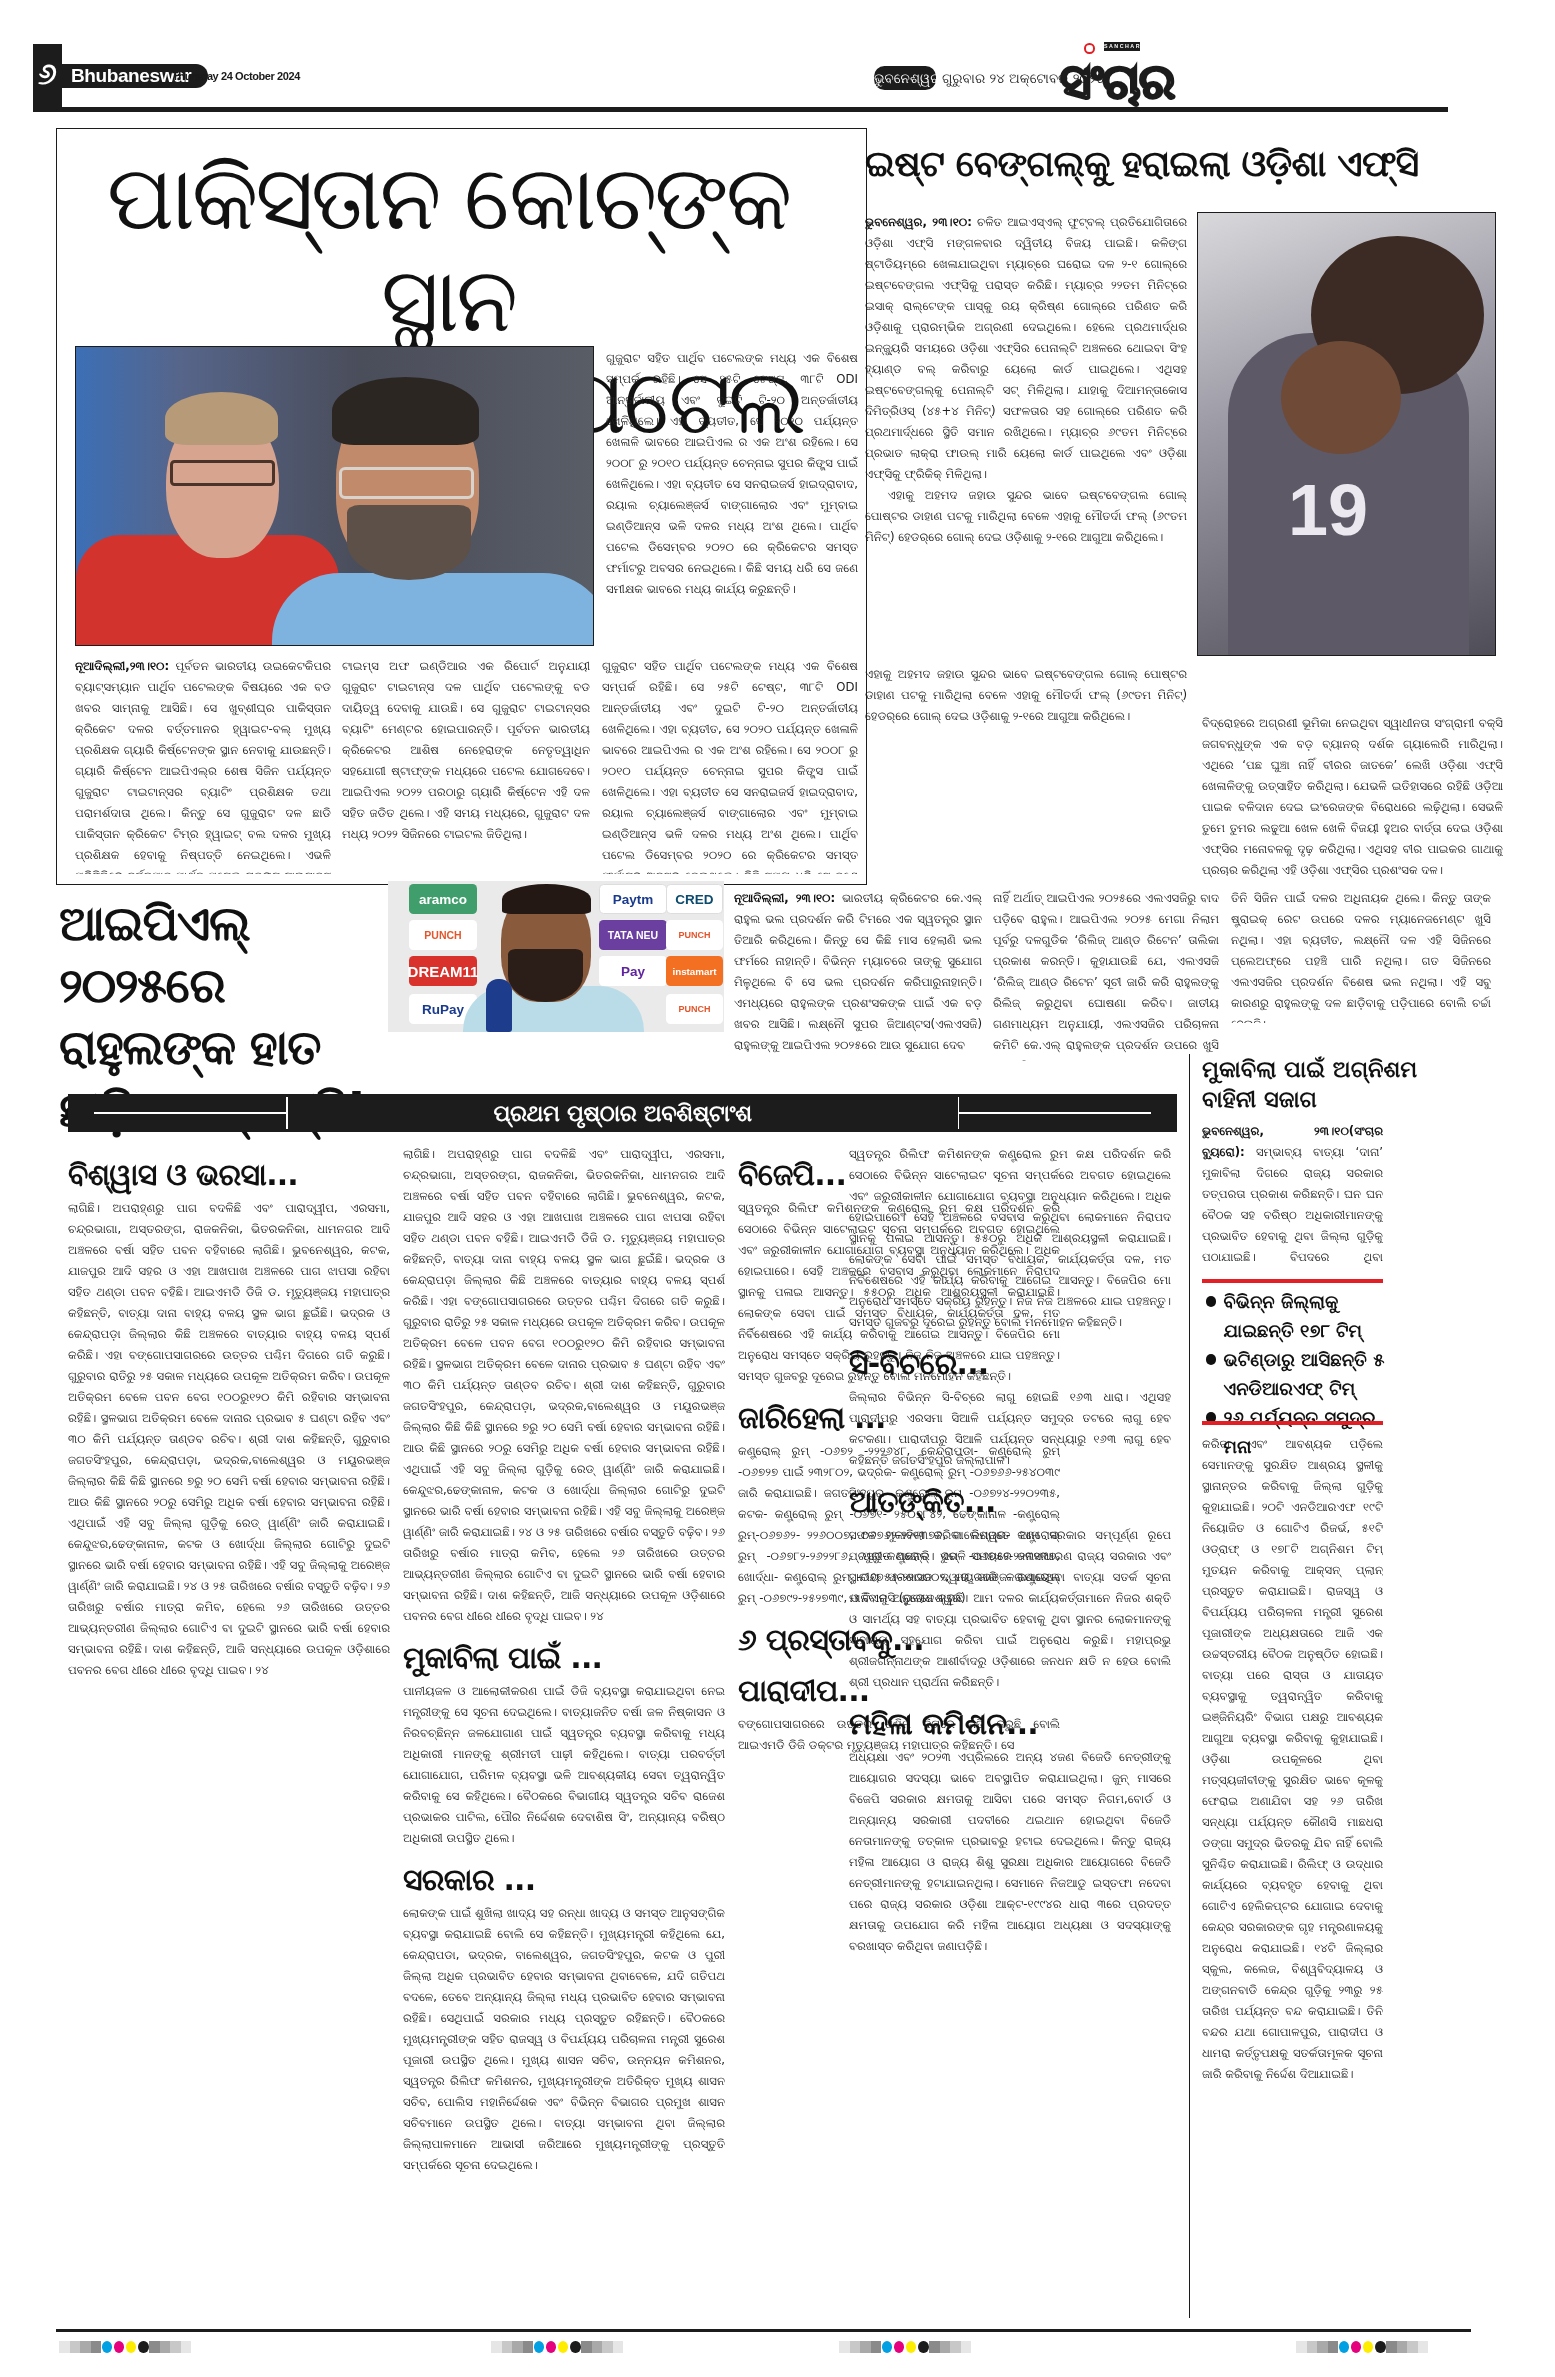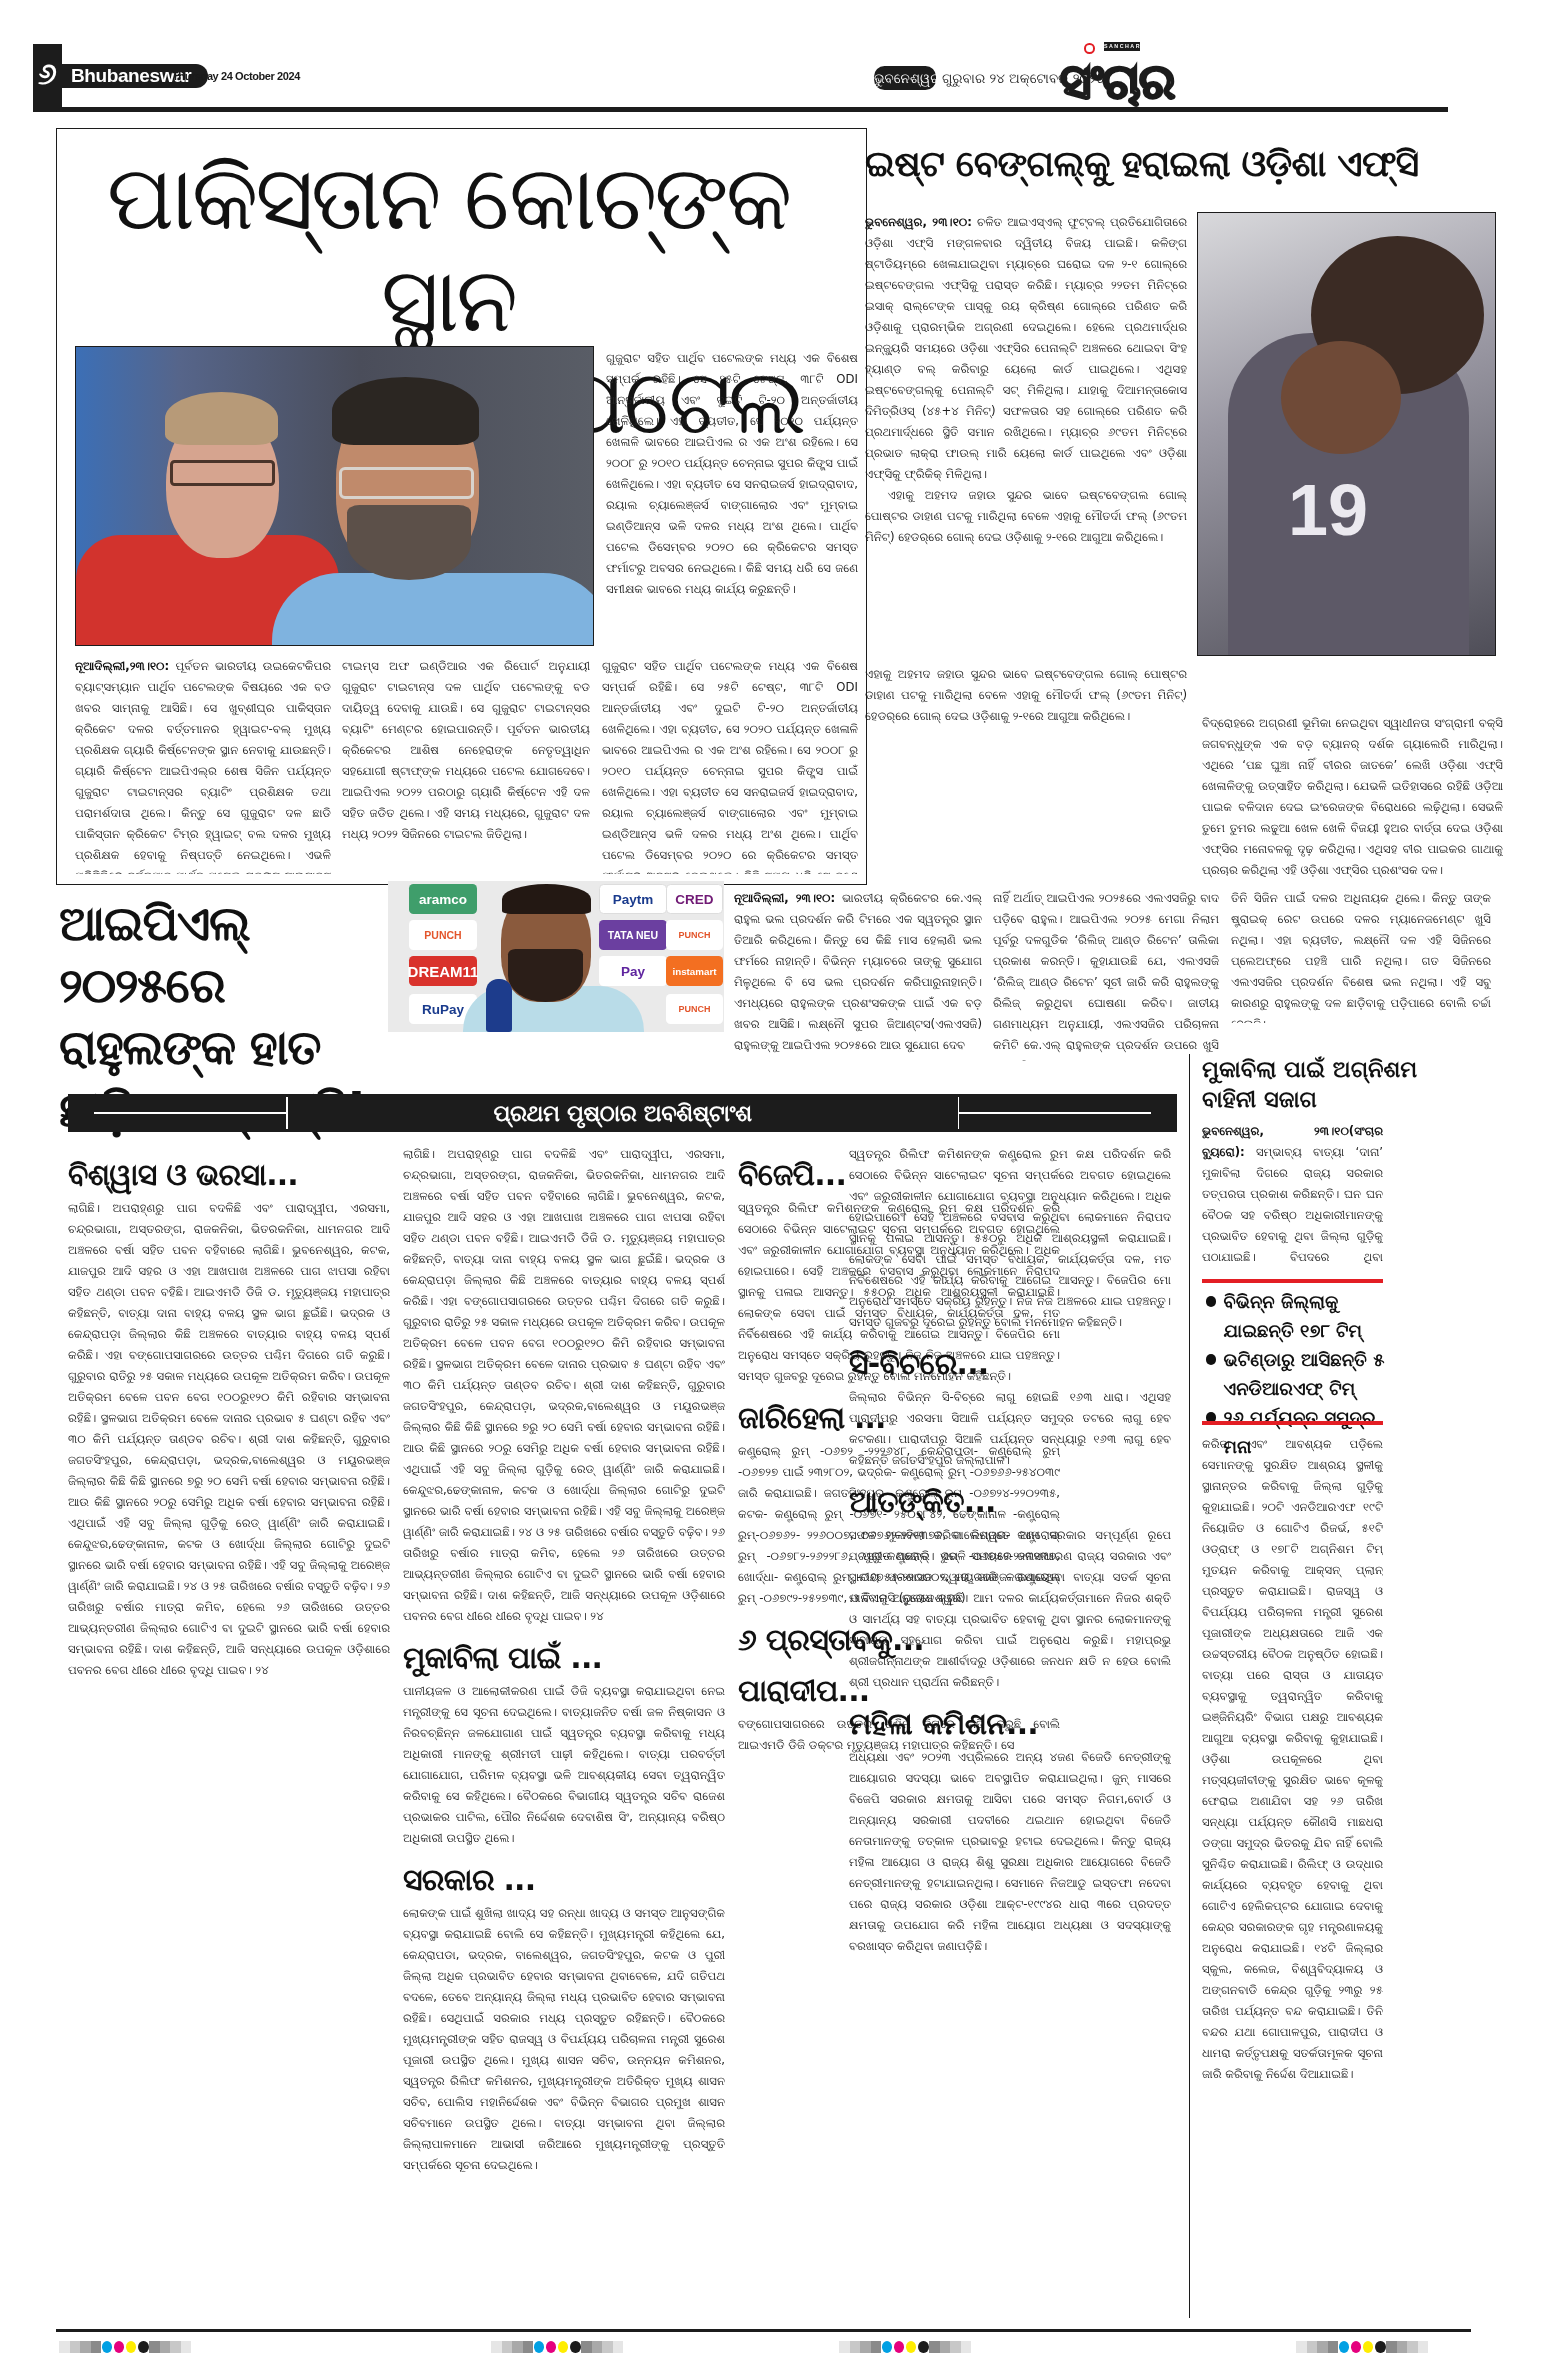--- a/index.html
+++ b/index.html
@@ -160,21 +160,21 @@
 
 <div class="s3-head">
   <div>ଆଇପିଏଲ୍ ୨୦୨୫ରେ</div>
   <div>ରାହୁଲଙ୍କ ହାତ</div>
   <div>ଛାଡ଼ିବ ଏଲ୍‌ଏସ୍‌ଜି!</div>
 </div>
 <div class="photo s3-photo">
   <div class="ipl-bg"></div>
   <div class="ipl-tile" style="left:21px; top:3px; background:#3f9e6b;">aramco</div>
   <div class="ipl-tile" style="left:211px; top:3px; background:#fff; color:#1a3b8d; border:0.8px solid #ddd;">Paytm</div>
-  <div class="ipl-tile" style="left:278px; top:3px; width:57px; background:#fff; color:#701a75; border:0.8px solid #ddd;">CRED</div>
+  <div class="ipl-tile" style="left:278px; top:3px; width:57px; background:#fff; color:#0c4a6e; border:0.8px solid #ddd;">CRED</div>
   <div class="ipl-tile" style="left:21px; top:39px; background:#fff; color:#e3552b; font-size:10.5px;">PUNCH</div>
   <div class="ipl-tile" style="left:211px; top:39px; background:#6b3fa0; font-size:10.5px;">TATA NEU</div>
   <div class="ipl-tile" style="left:278px; top:39px; width:57px; background:#fff; color:#e3552b; font-size:9px;">PUNCH</div>
   <div class="ipl-tile" style="left:21px; top:75px; background:#d9322c; font-size:15px;">DREAM11</div>
   <div class="ipl-tile" style="left:211px; top:75px; background:#fff; color:#5f259f;text-align:center;">Pay</div>
   <div class="ipl-tile" style="left:278px; top:75px; width:57px; background:#f36f21; font-size:9.8px;">instamart</div>
   <div class="ipl-tile" style="left:21px; top:113px; background:#fff; color:#1a3b8d;">RuPay</div>
   <div class="ipl-tile" style="left:278px; top:113px; width:57px; background:#fff; color:#e3552b; font-size:9px;">PUNCH</div>
   <div class="ipl-shirt"></div>
   <div class="ipl-face"></div>

